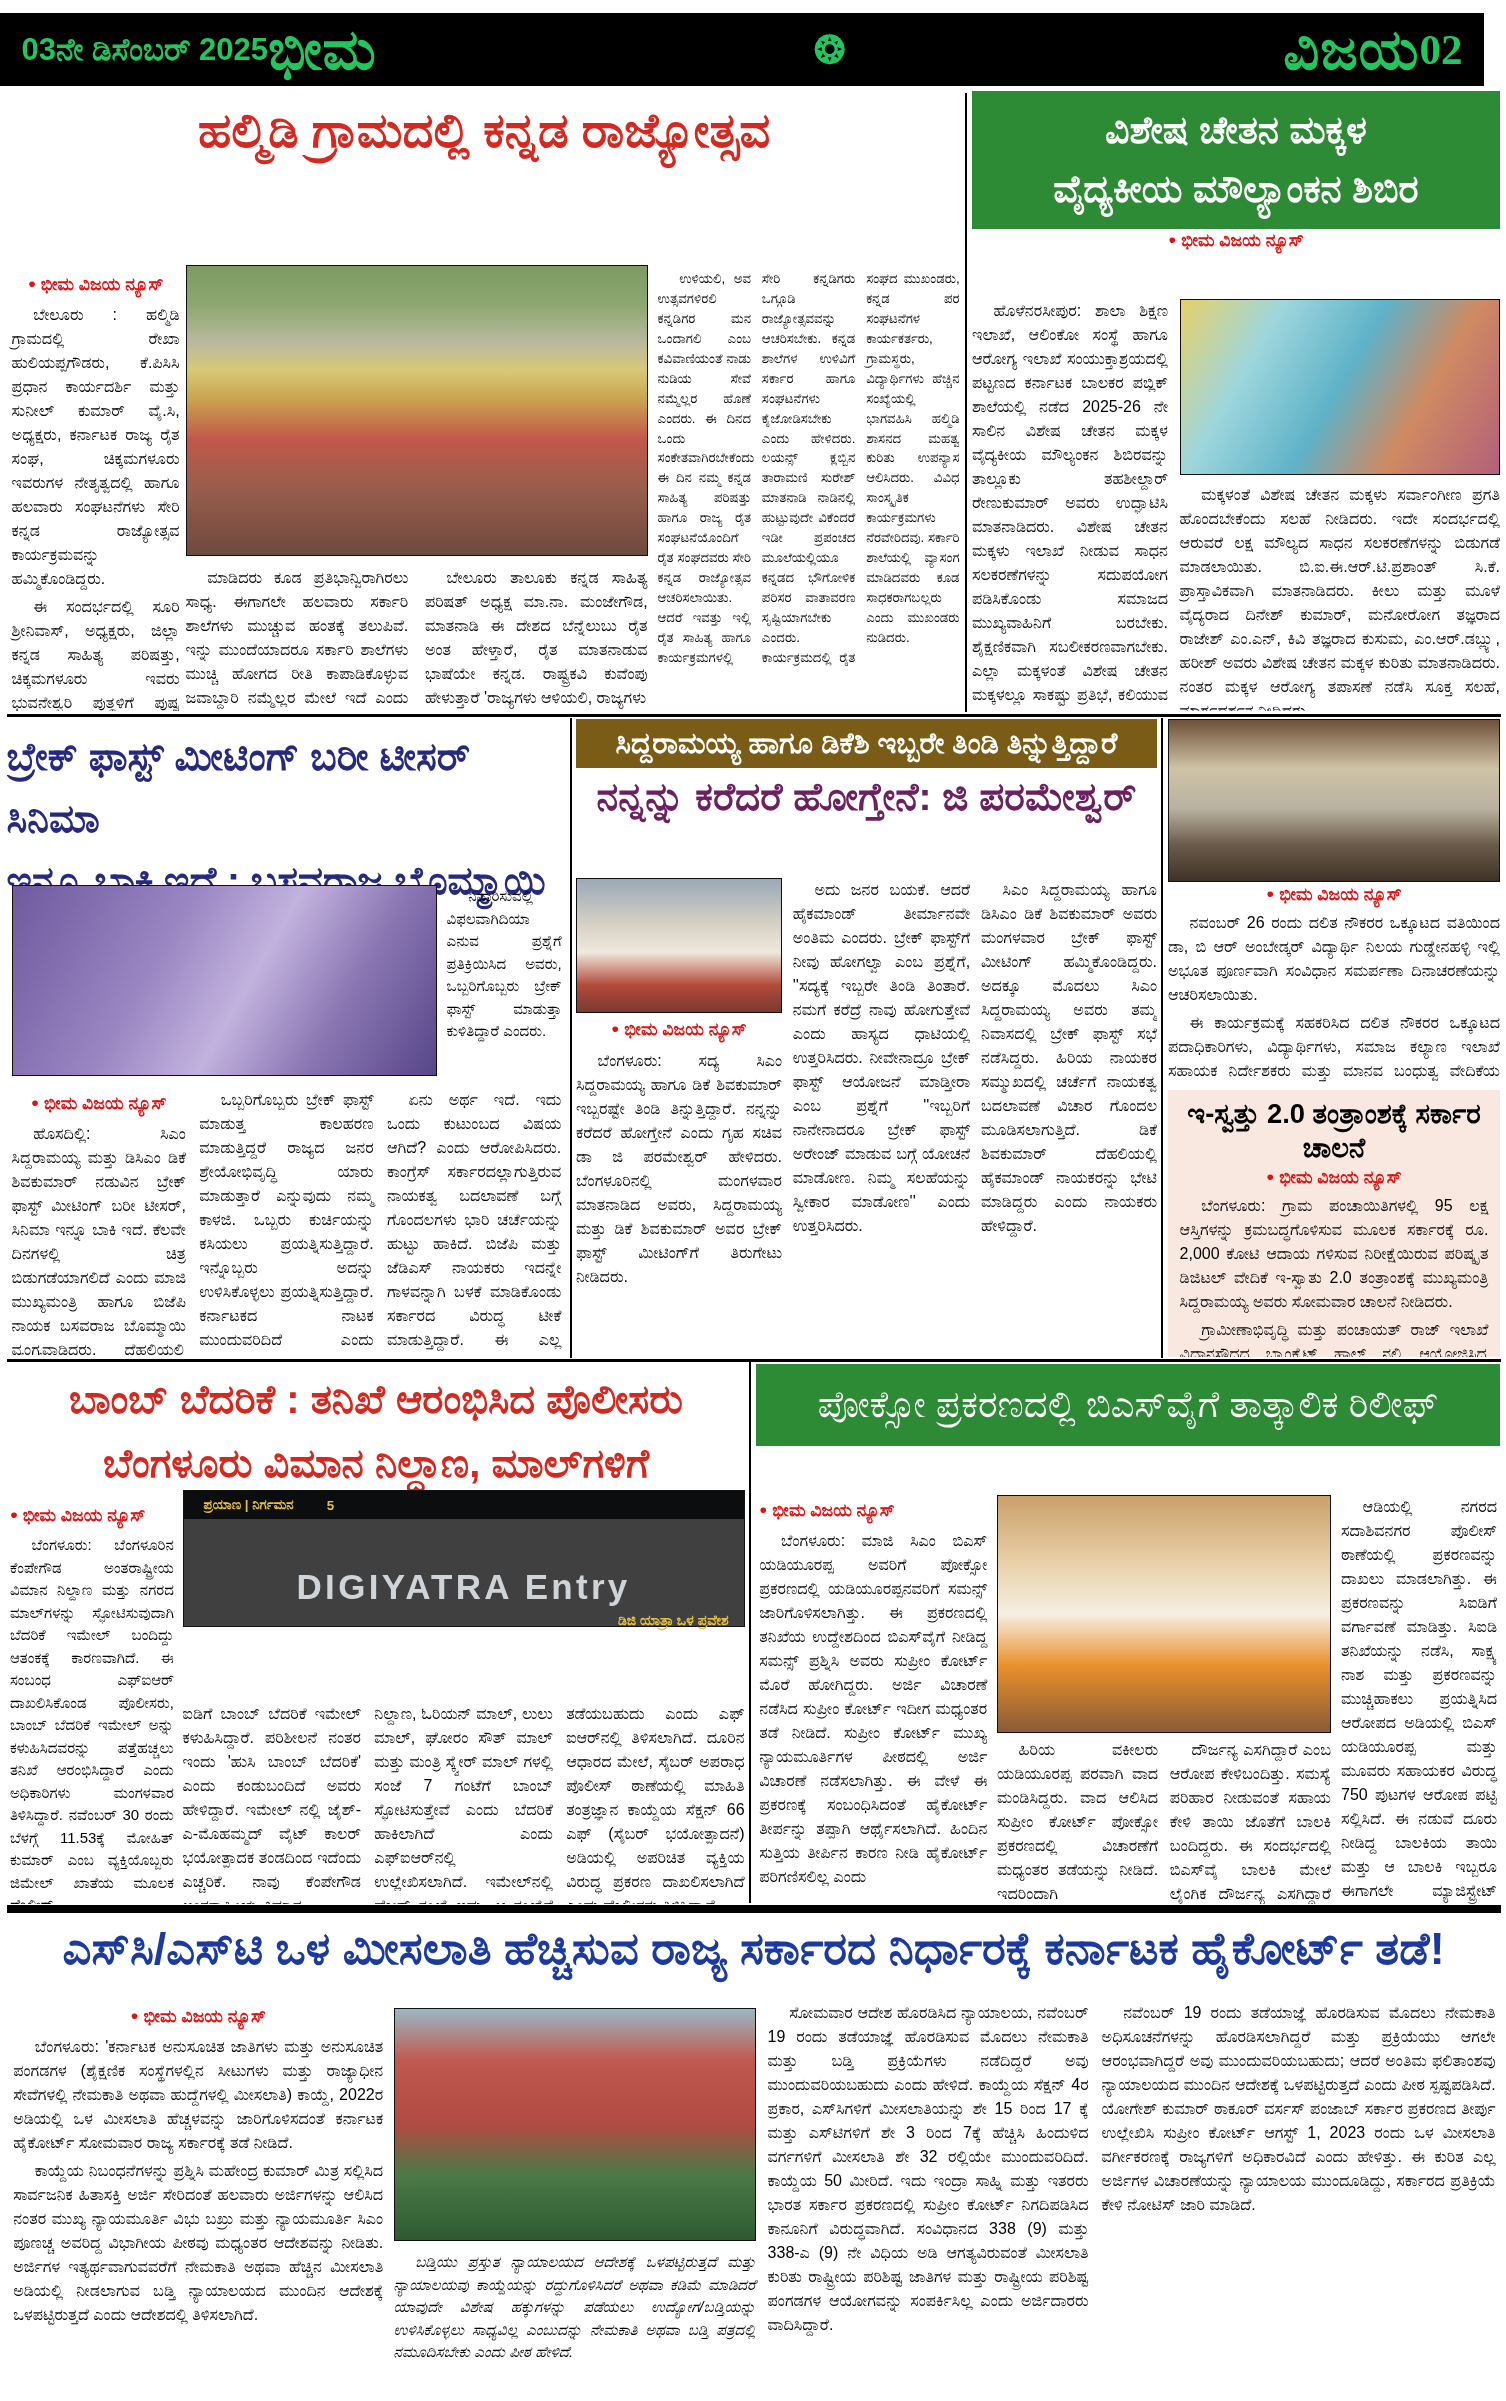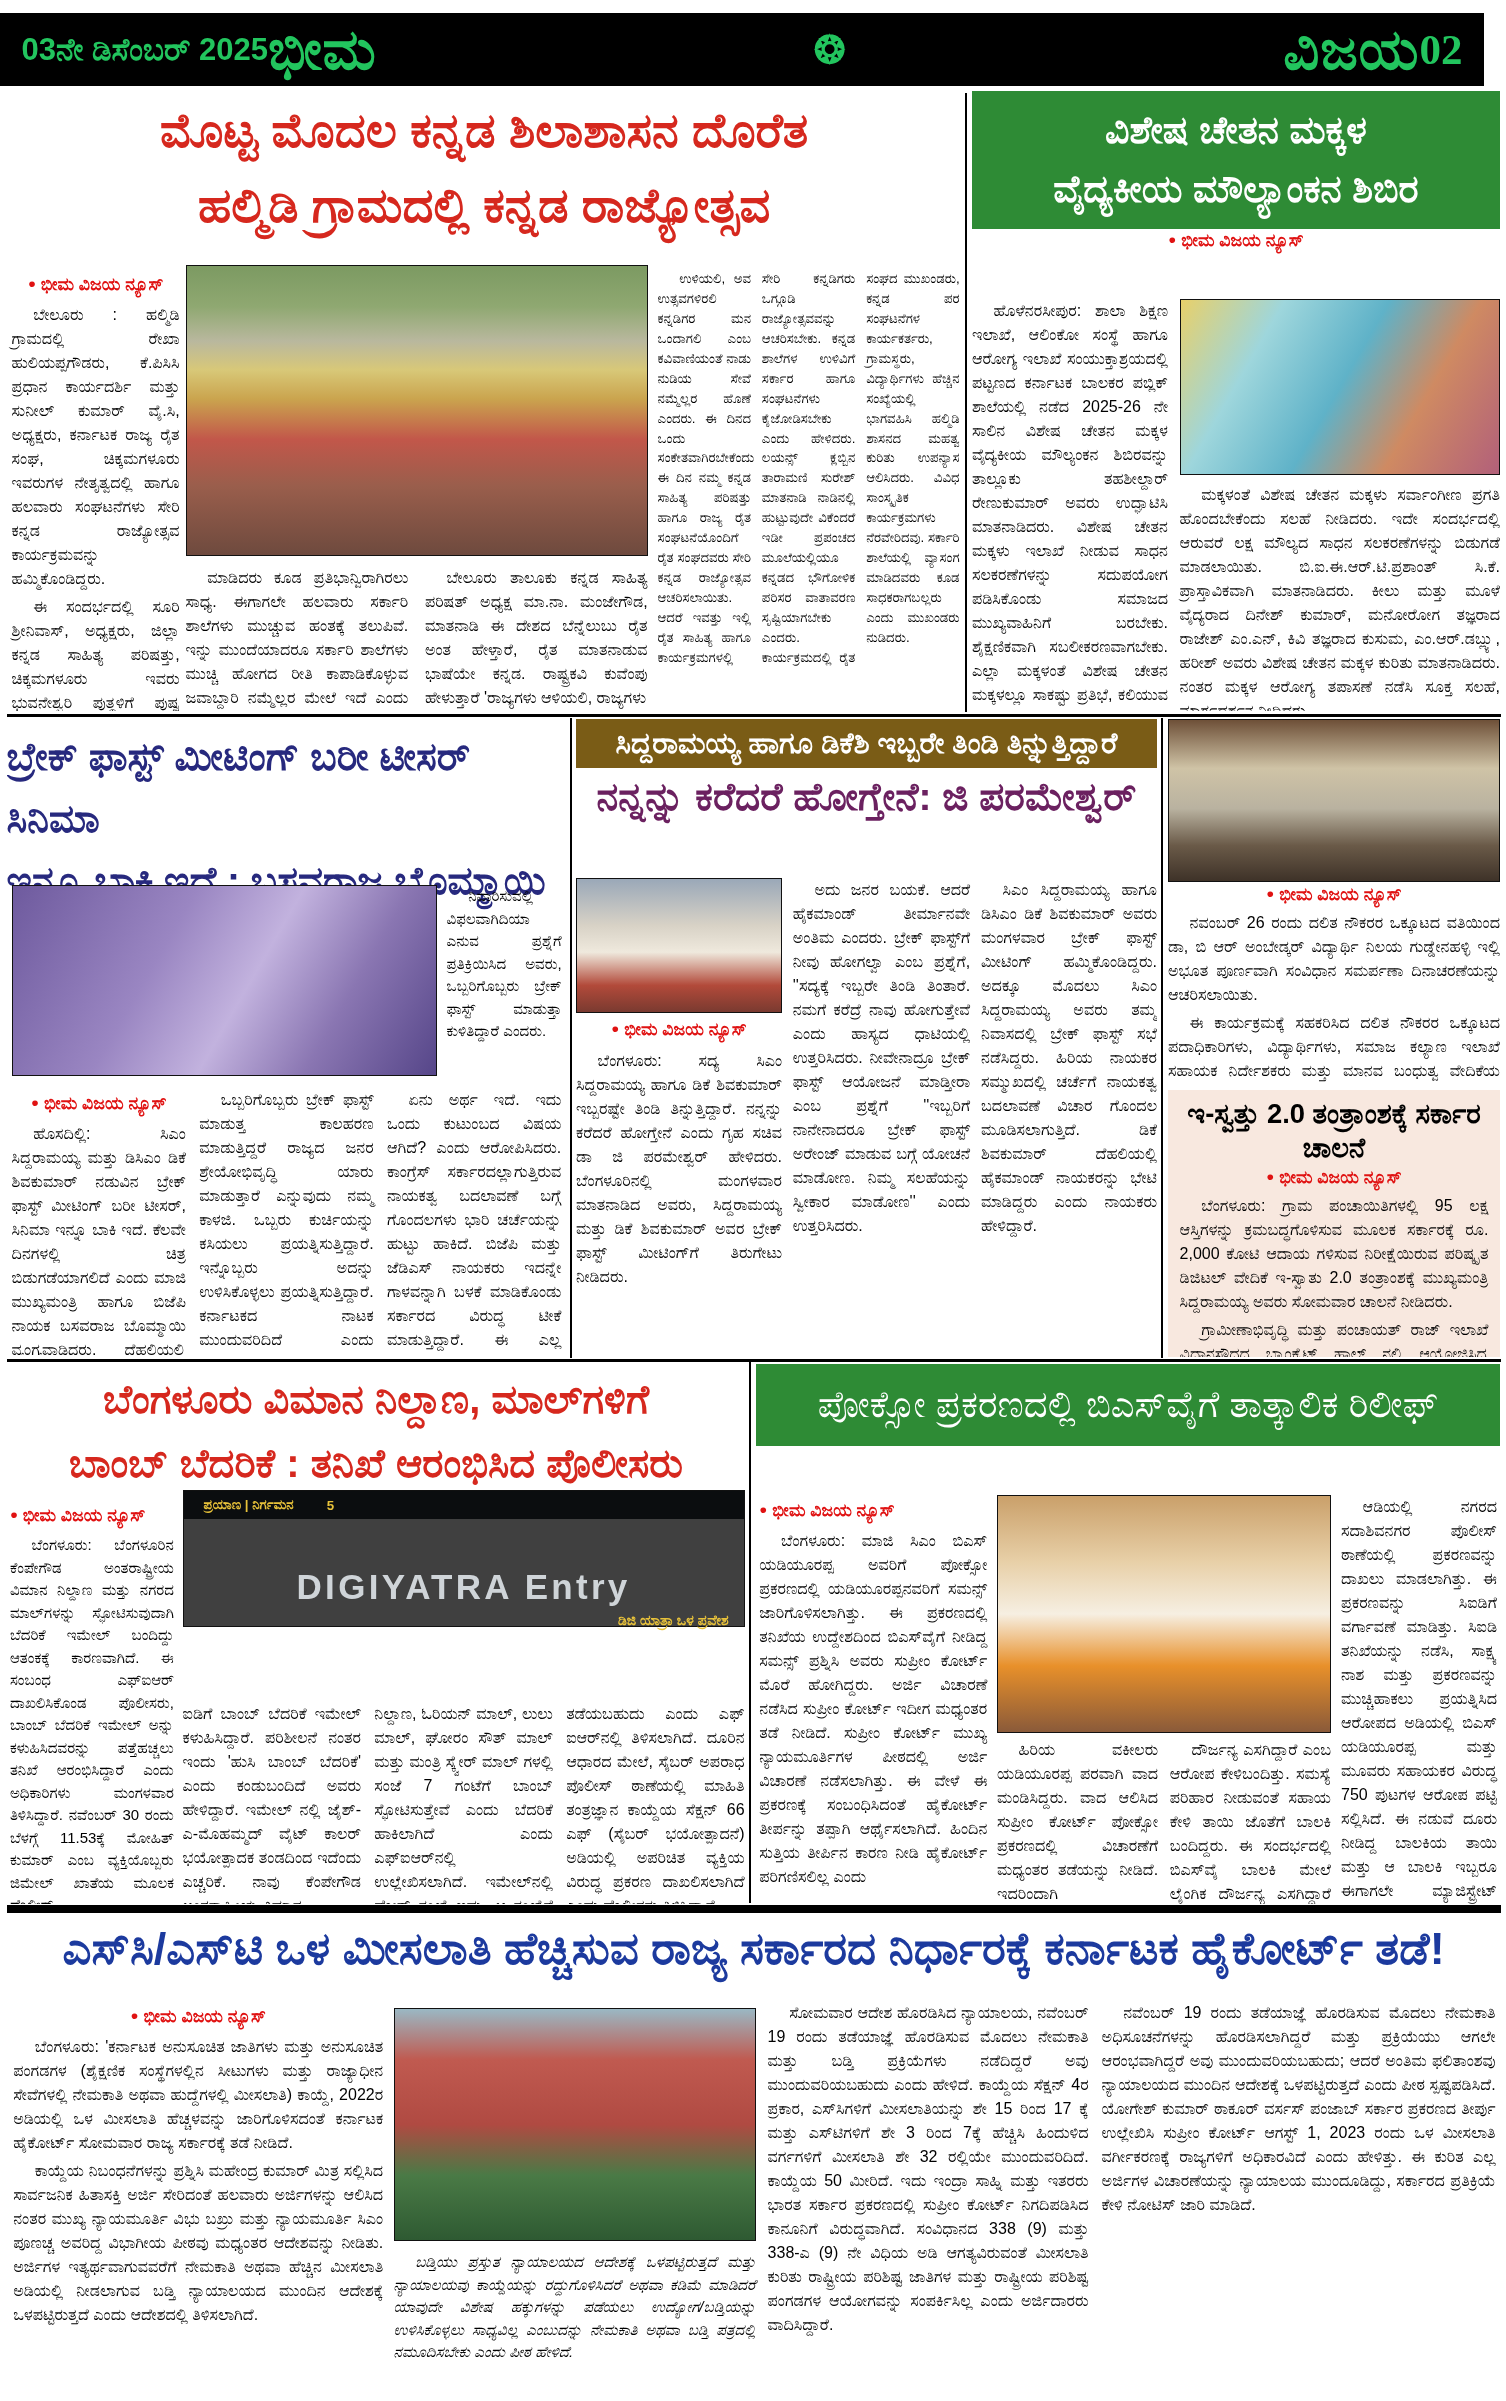--- a/index.html
+++ b/index.html
@@ -117,21 +117,20 @@
   <div class="hrule" style="left:6.6px;width:1494px;top:714px;"></div>
   <div class="hrule" style="left:6.6px;width:1494px;top:1359px;"></div>
   <div class="hrule" style="left:6.6px;width:1494px;top:1905px;height:7.5px;"></div>
   <div class="vrule" style="left:965px;top:93px;height:619px;"></div>
   <div class="vrule" style="left:570px;top:718px;height:640px;"></div>
   <div class="vrule" style="left:1161px;top:718px;height:640px;"></div>
   <div class="vrule" style="left:749px;top:1362px;height:541px;"></div>
 
   <article class="halmidi">
     <div class="hl-red">
-      <div>ಮೊಟ್ಟ ಮೊದಲ ಕನ್ನಡ ಶಿಲಾಶಾಸನ ದೊರೆತ</div>
       <div>ಹಲ್ಮಿಡಿ ಗ್ರಾಮದಲ್ಲಿ ಕನ್ನಡ ರಾಜ್ಯೋತ್ಸವ</div>
     </div>
     <div class="hal-left bt">
       <div class="byline"><span class="dot">●</span> <span>ಭೀಮ ವಿಜಯ ನ್ಯೂಸ್</span></div>
       <p>ಬೇಲೂರು : ಹಲ್ಮಿಡಿ ಗ್ರಾಮದಲ್ಲಿ ರೇಖಾ ಹುಲಿಯಪ್ಪಗೌಡರು, ಕೆ.ಪಿಸಿಸಿ ಪ್ರಧಾನ ಕಾರ್ಯದರ್ಶಿ ಮತ್ತು ಸುನೀಲ್ ಕುಮಾರ್ ವೈ.ಸಿ, ಅಧ್ಯಕ್ಷರು, ಕರ್ನಾಟಕ ರಾಜ್ಯ ರೈತ ಸಂಘ, ಚಿಕ್ಕಮಗಳೂರು ಇವರುಗಳ ನೇತೃತ್ವದಲ್ಲಿ ಹಾಗೂ ಹಲವಾರು ಸಂಘಟನೆಗಳು ಸೇರಿ ಕನ್ನಡ ರಾಜ್ಯೋತ್ಸವ ಕಾರ್ಯಕ್ರಮವನ್ನು ಹಮ್ಮಿಕೊಂಡಿದ್ದರು.</p>
       <p>ಈ ಸಂದರ್ಭದಲ್ಲಿ ಸೂರಿ ಶ್ರೀನಿವಾಸ್, ಅಧ್ಯಕ್ಷರು, ಜಿಲ್ಲಾ ಕನ್ನಡ ಸಾಹಿತ್ಯ ಪರಿಷತ್ತು, ಚಿಕ್ಕಮಗಳೂರು ಇವರು ಭುವನೇಶ್ವರಿ ಪುತ್ಥಳಿಗೆ ಪುಷ್ಪ ನಮನವನ್ನು ನೆರವೇರಿಸಿ ಮಾತನಾಡುತ್ತಾ, ಕನ್ನಡ ಮಾಧ್ಯಮದಲ್ಲಿ ವ್ಯಾಸಂಗ ಮಾಡಿದರು ಕೂಡ ಕೆಲಸ ಸಿಗುತ್ತದೆ ಎಂಬ ಭಾವನೆ ಮೂಡಿಸಿ ಕನ್ನಡ ಮಾಧ್ಯಮದಲ್ಲಿ ವ್ಯಾಸಂಗ ಮಾಡಿದರು ಎಂದು ಹೇಳಿದರು.</p>
     </div>
     <div class="hal-photo photo"></div>
     <div class="hal-below bt">
       <p>ಮಾಡಿದರು ಕೂಡ ಪ್ರತಿಭಾನ್ವಿರಾಗಿರಲು ಸಾಧ್ಯ. ಈಗಾಗಲೇ ಹಲವಾರು ಸರ್ಕಾರಿ ಶಾಲೆಗಳು ಮುಚ್ಚುವ ಹಂತಕ್ಕೆ ತಲುಪಿವೆ. ಇನ್ನು ಮುಂದೆಯಾದರೂ ಸರ್ಕಾರಿ ಶಾಲೆಗಳು ಮುಚ್ಚಿ ಹೋಗದ ರೀತಿ ಕಾಪಾಡಿಕೊಳ್ಳುವ ಜವಾಬ್ದಾರಿ ನಮ್ಮೆಲ್ಲರ ಮೇಲೆ ಇದೆ ಎಂದು ಹೇಳಿದರು.</p>
@@ -214,22 +213,22 @@
     <div class="esw-h">ಇ-ಸ್ವತ್ತು 2.0 ತಂತ್ರಾಂಶಕ್ಕೆ ಸರ್ಕಾರ ಚಾಲನೆ</div>
     <div class="byline"><span class="dot">●</span> <span>ಭೀಮ ವಿಜಯ ನ್ಯೂಸ್</span></div>
     <div class="bt">
       <p>ಬೆಂಗಳೂರು: ಗ್ರಾಮ ಪಂಚಾಯಿತಿಗಳಲ್ಲಿ 95 ಲಕ್ಷ ಆಸ್ತಿಗಳನ್ನು ಕ್ರಮಬದ್ಧಗೊಳಿಸುವ ಮೂಲಕ ಸರ್ಕಾರಕ್ಕೆ ರೂ. 2,000 ಕೋಟಿ ಆದಾಯ ಗಳಿಸುವ ನಿರೀಕ್ಷೆಯಿರುವ ಪರಿಷ್ಕೃತ ಡಿಜಿಟಲ್ ವೇದಿಕೆ ಇ-ಸ್ವಾತು 2.0 ತಂತ್ರಾಂಶಕ್ಕೆ ಮುಖ್ಯಮಂತ್ರಿ ಸಿದ್ದರಾಮಯ್ಯ ಅವರು ಸೋಮವಾರ ಚಾಲನೆ ನೀಡಿದರು.</p>
       <p>ಗ್ರಾಮೀಣಾಭಿವೃದ್ಧಿ ಮತ್ತು ಪಂಚಾಯತ್ ರಾಜ್ ಇಲಾಖೆ ವಿಧಾನಸೌಧದ ಬ್ಯಾಂಕ್ವೆಟ್ ಹಾಲ್ ನಲ್ಲಿ ಆಯೋಜಿಸಿದ್ದ ಕಾರ್ಯಕ್ರಮದಲ್ಲಿ 2023-24ನೇ ಸಾಲಿನ ಗಾಂಧಿ ಗ್ರಾಮ ಪುರಸ್ಕಾರಗಳನ್ನು ವಿತರಿಸಿ, ಬಳಿಕ ಇ-ಸ್ವತ್ತು 2.0 ತಂತ್ರಾಂಶಕ್ಕೆ ಮುಖ್ಯಮಂತ್ರಿಗಳು ಚಾಲನೆ ನೀಡಿದರು.</p>
     </div>
   </article>
 
   <article class="bomb">
     <div class="hl-red2">
+      <div>ಬಾಂಬ್ ಬೆದರಿಕೆ : ತನಿಖೆ ಆರಂಭಿಸಿದ ಪೊಲೀಸರು</div>
       <div>ಬೆಂಗಳೂರು ವಿಮಾನ ನಿಲ್ದಾಣ, ಮಾಲ್‌ಗಳಿಗೆ</div>
-      <div>ಬಾಂಬ್ ಬೆದರಿಕೆ : ತನಿಖೆ ಆರಂಭಿಸಿದ ಪೊಲೀಸರು</div>
     </div>
     <div class="bomb-c1 bt">
       <div class="byline" style="text-align:left;"><span class="dot">●</span> <span>ಭೀಮ ವಿಜಯ ನ್ಯೂಸ್</span></div>
       <p>ಬೆಂಗಳೂರು: ಬೆಂಗಳೂರಿನ ಕೆಂಪೇಗೌಡ ಅಂತರಾಷ್ಟ್ರೀಯ ವಿಮಾನ ನಿಲ್ದಾಣ ಮತ್ತು ನಗರದ ಮಾಲ್‌ಗಳನ್ನು ಸ್ಫೋಟಿಸುವುದಾಗಿ ಬೆದರಿಕೆ ಇಮೇಲ್ ಬಂದಿದ್ದು ಆತಂಕಕ್ಕೆ ಕಾರಣವಾಗಿದೆ. ಈ ಸಂಬಂಧ ಎಫ್‌ಐಆರ್ ದಾಖಲಿಸಿಕೊಂಡ ಪೊಲೀಸರು, ಬಾಂಬ್ ಬೆದರಿಕೆ ಇಮೇಲ್ ಅನ್ನು ಕಳುಹಿಸಿದವರನ್ನು ಪತ್ತೆಹಚ್ಚಲು ತನಿಖೆ ಆರಂಭಿಸಿದ್ದಾರೆ ಎಂದು ಅಧಿಕಾರಿಗಳು ಮಂಗಳವಾರ ತಿಳಿಸಿದ್ದಾರೆ. ನವೆಂಬರ್ 30 ರಂದು ಬೆಳಗ್ಗೆ 11.53ಕ್ಕೆ ಮೋಹಿತ್ ಕುಮಾರ್ ಎಂಬ ವ್ಯಕ್ತಿಯೊಬ್ಬರು ಜಿಮೇಲ್ ಖಾತೆಯ ಮೂಲಕ ಪೊಲೀಸ್</p>
     </div>
     <div class="bomb-photo photo">
       <div class="strip">
         <span>ಪ್ರಯಾಣ | ನಿರ್ಗಮನ</span>
         <span>5</span>
       </div>

